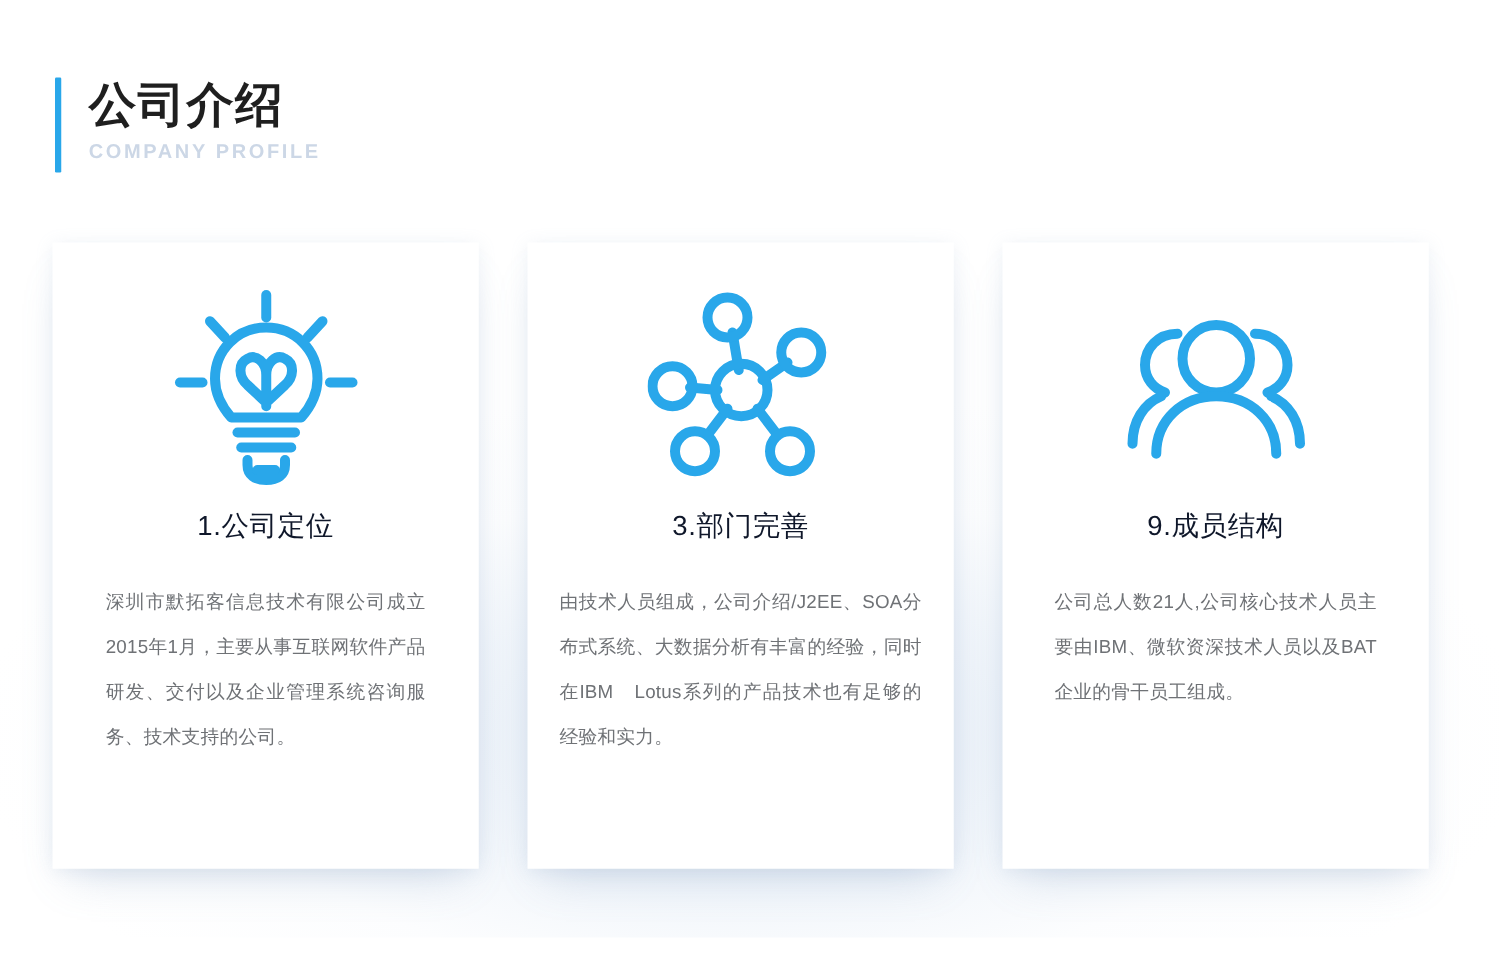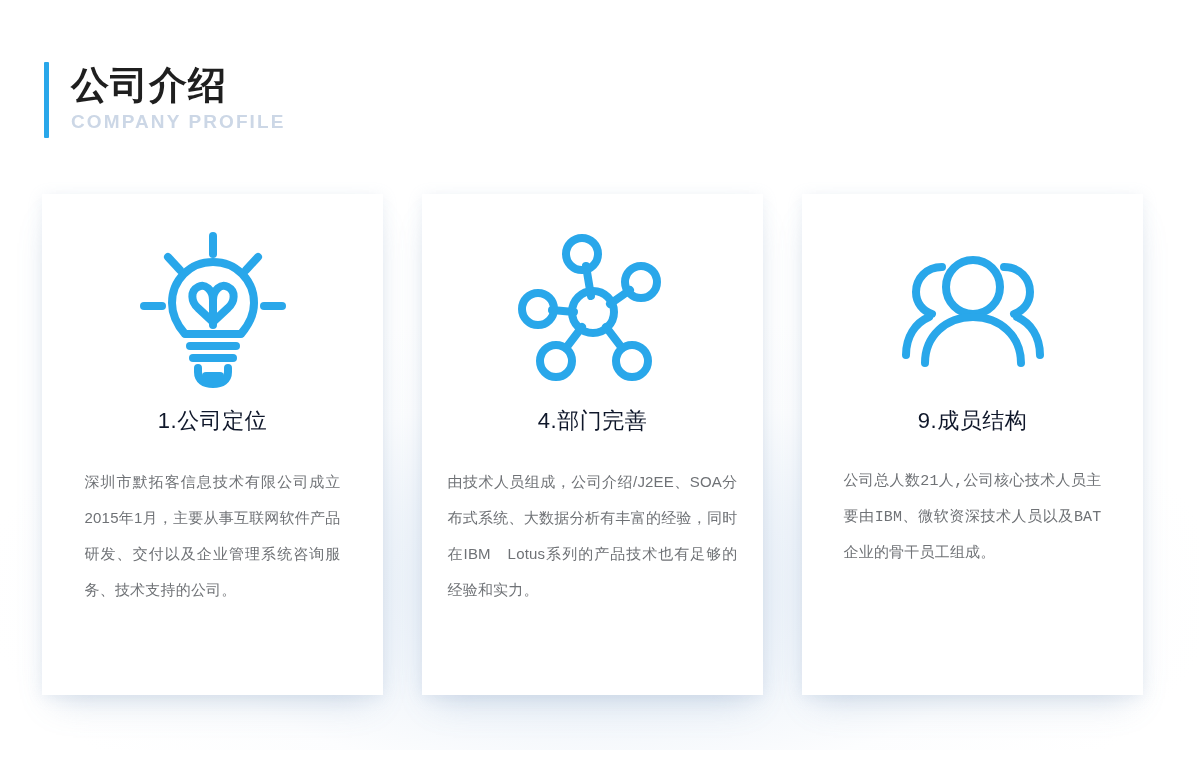--- a/index.html
+++ b/index.html
@@ -63,21 +63,21 @@
   .header-title {
     font-size: 38px;
     font-weight: bold;
     color: #1f1f1f;
     line-height: 46px;
     letter-spacing: 1px;
     white-space: nowrap;
   }
   .header-subtitle {
     margin-top: 4px;
-    font-size: 19px;
+    font-size: 16px;
     font-weight: bold;
     color: #ccd7e6;
     letter-spacing: 2.1px;
     line-height: 20px;
     white-space: nowrap;
   }
 
   
   .cards {
     position: absolute;
@@ -128,21 +128,21 @@
     margin-top: 28px;
     width: 256px;
     font-size: 15px;
     line-height: 36px;
     color: #6f7276;
     text-align: justify;
     text-align-last: left;
     letter-spacing: 0.2px;
   }
   .card--2 .card-body { width: 290px; }
-  .card--3 .card-body { width: 258px; font-family: Liberation Mono, monospace; }
+  .card--3 .card-body { width: 258px; }
 </style>
 </head>
 <body>
 
 <div class="page">
 
   <div class="ambient-wash"></div>
 
   <div class="header">
     <div class="header-bar"></div>
@@ -190,21 +190,21 @@
 
           <circle cx="75" cy="82" r="21"></circle>
 
           <circle cx="64" cy="24" r="16"></circle>
           <circle cx="123" cy="52" r="16"></circle>
           <circle cx="20" cy="79" r="16"></circle>
           <circle cx="38" cy="131" r="16"></circle>
           <circle cx="114" cy="131" r="16"></circle>
         </svg>
       </div>
-      <div class="card-title">4.部门完善</div>
+      <div class="card-title">3.部门完善</div>
       <div class="card-body">由技术人员组成，公司介绍/J2EE、SOA分布式系统、大数据分析有丰富的经验，同时在IBM　Lotus系列的产品技术也有足够的经验和实力。</div>
     </div>
 
     <div class="card card--3">
       <div class="card-icon">
         <svg width="150" height="130" viewBox="0 0 150 130" fill="none" stroke="#29a7ea" stroke-width="8" stroke-linecap="round" stroke-linejoin="round">
 
           <path d="M44 22 C28 22 18 34 18 47 C18 58 25 66 34 69"></path>
           <path d="M31 72 C17 78 8 92 8 110"></path>
 

